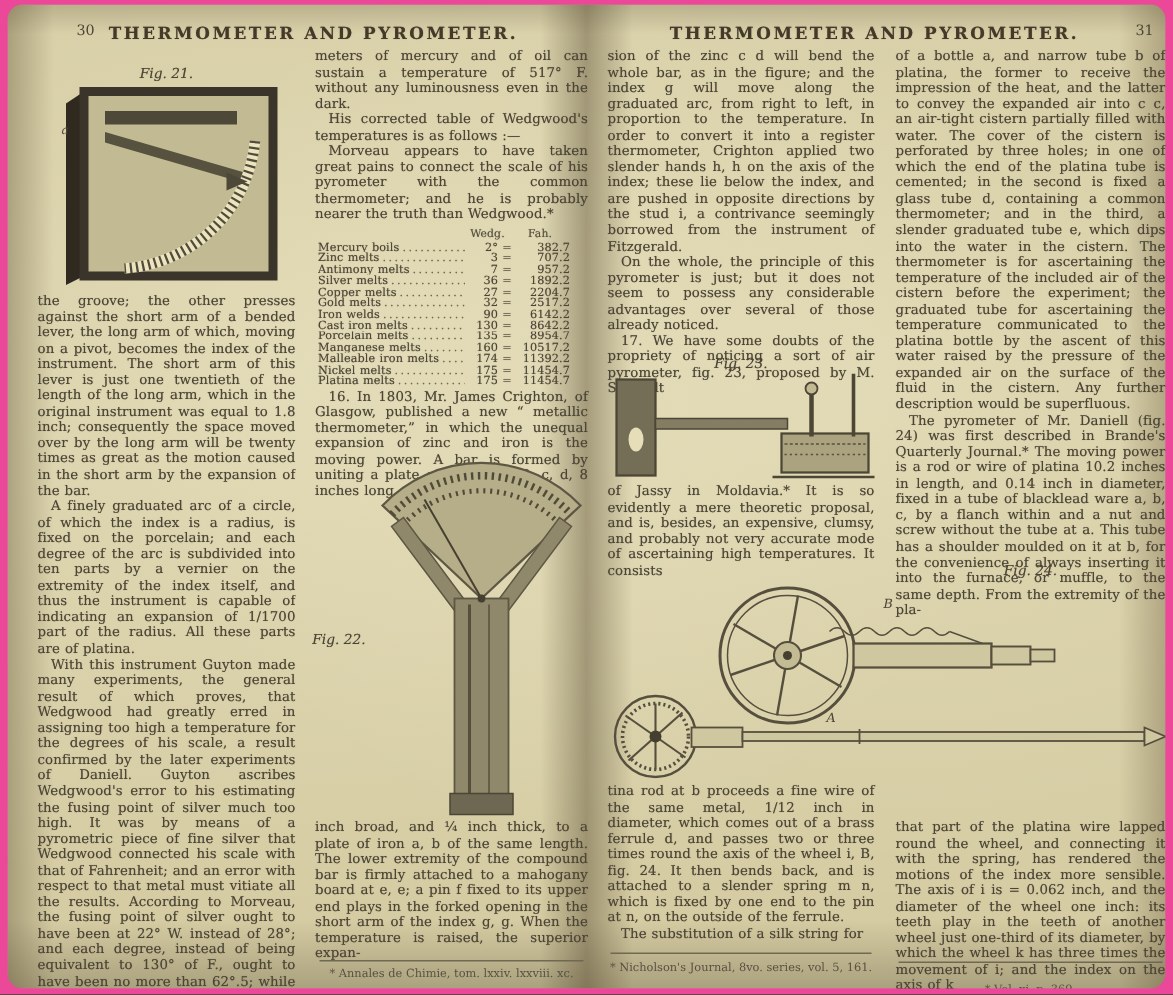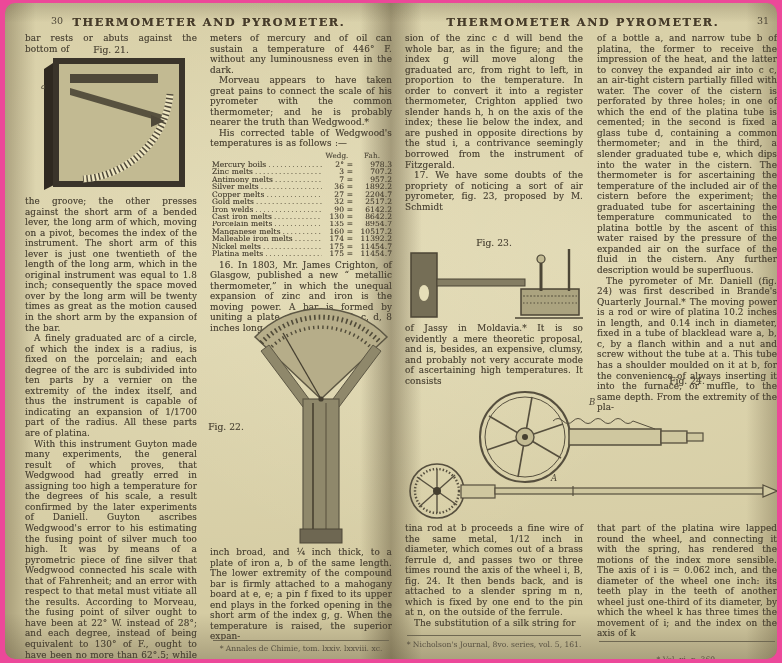--- a/index.html
+++ b/index.html
@@ -13,27 +13,27 @@
       radial-gradient(ellipse at 76% 38%, rgba(255,250,224,.26), rgba(255,250,224,0) 62%),
       #d5cca3;
     color:#4c4536;}
   .col{position:absolute;text-align:justify;font-size:8.9px;line-height:10.55px;
        letter-spacing:.08px;word-spacing:.35px;color:#4c4536;text-shadow:0 0 .55px rgba(74,66,50,.55);}
   .col p{margin:0;}
   .indent{text-indent:9px;}
   .running-head{position:absolute;top:12px;font-weight:bold;font-size:11.2px;letter-spacing:1.7px;
                 color:#453a29;text-align:center;text-shadow:0 0 .6px rgba(69,58,41,.6);}
   .pagenum{position:absolute;top:12px;font-size:9.5px;color:#4c4536;}
-  .figlabel{position:absolute;font-size:9.2px;color:#4c4536;text-align:center;
+  .figlabel{position:absolute;font-style:italic;font-size:9.2px;color:#4c4536;text-align:center;
             text-shadow:0 0 .5px rgba(74,66,50,.5);}
   .footrule{position:absolute;height:1px;background:#6f6852;}
   .footnote{position:absolute;font-size:7.6px;color:#585142;text-align:center;}
   .figure{position:absolute;}
   
-  .wtable{margin:3px 0 2px 2px;font-size:7.5px;line-height:7.5px;color:#4c4536;}
+  .wtable{margin:3px 12px 2px 2px;font-size:7.5px;line-height:7.5px;color:#4c4536;}
   .thead{display:flex;margin-bottom:1.5px;font-size:7.2px;color:#565040;}
   .thead .sp{flex:1;}
   .thead .hw{width:30px;text-align:center;}
   .thead .hf{width:40px;text-align:center;}
   .trow{display:flex;align-items:center;height:7.45px;overflow:hidden;}
   .tname{white-space:nowrap;}
   .tdots{flex:1;overflow:hidden;white-space:nowrap;letter-spacing:1.6px;color:#6f6852;margin:0 2px;}
   .twedg{width:20px;text-align:right;}
   .teq{width:12px;text-align:center;color:#6f6852;}
   .tfah{width:36px;text-align:right;}
@@ -41,23 +41,20 @@
 </style>
 </head>
 <body>
 
 <div class="scan">
   <div class="spread">
 
     <div class="pagenum" style="left:46px;">30</div>
     <div class="running-head" style="left:20px;width:368px;">THERMOMETER AND PYROMETER.</div>
 
-    <div class="col" style="left:20px;top:30px;width:172px;">
-      <p>bar rests or abuts against the bottom of</p>
-    </div>
     <div class="figlabel" style="left:20px;top:41px;width:172px;">Fig. 21.</div>
 
     <svg class="figure" style="left:34px;top:54px;" width="152" height="136" viewBox="0 0 152 136">
       <polygon points="5,12 17,4 17,127 5,133" fill="#2f2920"></polygon>
       <rect x="17" y="4" width="126" height="123" fill="#c2ba92" stroke="#3a342a" stroke-width="6"></rect>
       <rect x="31" y="17" width="88" height="9" fill="#4e4839"></rect>
       <polygon points="31,31 124,58 124,65 31,38" fill="#57513f"></polygon>
       <path d="M131,37 A94,94 0 0 1 44,122" fill="none" stroke="#ece4bf" stroke-width="7"></path>
       <path d="M131,37 A94,94 0 0 1 44,122" fill="none" stroke="#514b3b" stroke-width="7" stroke-dasharray="1.5,2.6"></path>
       <polygon points="112,58 126,64 112,70" fill="#4e4839"></polygon>
@@ -65,36 +62,36 @@
     </svg>
 
     <div class="col" style="left:20px;top:193px;width:172px;height:465px;overflow:hidden;">
       <p>the groove; the other presses against the short arm of a bended lever, the long arm of which, moving on a pivot, becomes the index of the instrument. The short arm of this lever is just one twentieth of the length of the long arm, which in the original instrument was equal to 1.8 inch; consequently the space moved over by the long arm will be twenty times as great as the motion caused in the short arm by the expansion of the bar.</p>
       <p class="indent">A finely graduated arc of a circle, of which the index is a radius, is fixed on the porcelain; and each degree of the arc is subdivided into ten parts by a vernier on the extremity of the index itself, and thus the instrument is capable of indicating an expansion of 1/1700 part of the radius.  All these parts are of platina.</p>
       <p class="indent">With this instrument Guyton made many experiments, the general result of which proves, that Wedgwood had greatly erred in assigning too high a temperature for the degrees of his scale, a result confirmed by the later experiments of Daniell.  Guyton ascribes Wedgwood's error to his estimating the fusing point of silver much too high. It was by means of a pyrometric piece of fine silver that Wedgwood connected his scale with that of Fahrenheit; and an error with respect to that metal must vitiate all the results.  According to Morveau, the fusing point of silver ought to have been at 22° W. instead of 28°; and each degree, instead of being equivalent to 130° of F., ought to have been no more than 62°.5; while the commencement of his scale should have been at 517° F., instead of at 1077°.5.</p>
 
     </div>
 
     <div class="col" style="left:205px;top:30px;width:182px;">
-      <p>meters of mercury and of oil can sustain a temperature of 446° F. without any luminousness even in the dark.</p>
+      <p>meters of mercury and of oil can sustain a temperature of 517° F. without any luminousness even in the dark.</p>
+      <p class="indent">His corrected table of Wedgwood's temperatures is as follows :—</p>
       <p class="indent">Morveau appears to have taken great pains to connect the scale of his pyrometer with the common thermometer; and he is probably nearer the truth than Wedgwood.*</p>
-      <p class="indent">His corrected table of Wedgwood's temperatures is as follows :—</p>
       <div class="wtable">
         <div class="thead">
           <span class="sp"></span>
           <span class="hw">Wedg.</span>
           <span class="hf">Fah.</span>
         </div>
         <div>
             <div class="trow">
               <span class="tname">Mercury boils</span>
               <span class="tdots">..................................................</span>
               <span class="twedg">2°</span>
               <span class="teq">=</span>
-              <span class="tfah">978.3</span>
+              <span class="tfah">382.7</span>
             </div>
             <div class="trow">
               <span class="tname">Zinc melts</span>
               <span class="tdots">..................................................</span>
               <span class="twedg">3</span>
               <span class="teq">=</span>
               <span class="tfah">707.2</span>
             </div>
             <div class="trow">
               <span class="tname">Antimony melts</span>
@@ -198,20 +195,21 @@
       <p>inch broad, and ¼ inch thick, to a plate of iron a, b of the same length.  The lower extremity of the compound bar is firmly attached to a mahogany board at e, e; a pin f fixed to its upper end plays in the forked opening in the short arm of the index g, g.  When the temperature is raised, the superior expan-</p>
     </div>
     <div class="footrule" style="left:208px;top:637px;width:176px;"></div>
     <div class="footnote" style="left:205px;top:641px;width:182px;">* Annales de Chimie, tom. lxxiv. lxxviii. xc.</div>
 
     <div class="running-head" style="left:398px;width:360px;">THERMOMETER AND PYROMETER.</div>
     <div class="pagenum" style="left:752px;">31</div>
 
     <div class="col" style="left:400px;top:30px;width:178px;">
       <p>sion of the zinc c d will bend the whole bar, as in the figure; and the index g will move along the graduated arc, from right to left, in proportion to the temperature.  In order to convert it into a register thermometer, Crighton applied two slender hands h, h on the axis of the index; these lie below the index, and are pushed in opposite directions by the stud i, a contrivance seemingly borrowed from the instrument of Fitzgerald.</p>
+      <p class="indent">On the whole, the principle of this pyrometer is just; but it does not seem to possess any considerable advantages over several of those already noticed.</p>
       <p class="indent">17. We have some doubts of the propriety of noticing a sort of air pyrometer, fig. 23, proposed by M. Schmidt</p>
     </div>
 
     <div class="figlabel" style="left:400px;top:234px;width:178px;">Fig. 23.</div>
 
     <svg class="figure" style="left:398px;top:246px;" width="182" height="72" viewBox="0 0 182 72">
       <rect x="8" y="4" width="26" height="64" fill="#756e56" stroke="#4c4636" stroke-width="1.5"></rect>
       <ellipse cx="21" cy="44" rx="5" ry="8" fill="#e6deb8"></ellipse>
       <rect x="34" y="30" width="88" height="7" fill="#847d63" stroke="#4c4636" stroke-width="1"></rect>
       <rect x="118" y="40" width="58" height="26" fill="#aba37f" stroke="#4c4636" stroke-width="1.5"></rect>
@@ -270,20 +268,20 @@
       <p class="indent">The substitution of a silk string for</p>
     </div>
     <div class="footrule" style="left:402px;top:632px;width:174px;"></div>
     <div class="footnote" style="left:398px;top:637px;width:182px;">* Nicholson's Journal, 8vo. series, vol. 5, 161.</div>
 
     <div class="col" style="left:592px;top:30px;width:180px;">
       <p>of a bottle a, and narrow tube b of platina, the former to receive the impression of the heat, and the latter to convey the expanded air into c c, an air-tight cistern partially filled with water.  The cover of the cistern is perforated by three holes; in one of which the end of the platina tube is cemented; in the second is fixed a glass tube d, containing a common thermometer; and in the third, a slender graduated tube e, which dips into the water in the cistern. The thermometer is for ascertaining the temperature of the included air of the cistern before the experiment; the graduated tube for ascertaining the temperature communicated to the platina bottle by the ascent of this water raised by the pressure of the expanded air on the surface of the fluid in the cistern.  Any further description would be superfluous.</p>
       <p class="indent">The pyrometer of Mr. Daniell (fig. 24) was first described in Brande's Quarterly Journal.*  The moving power is a rod or wire of platina 10.2 inches in length, and 0.14 inch in diameter, fixed in a tube of blacklead ware a, b, c, by a flanch within and a nut and screw without the tube at a.  This tube has a shoulder moulded on it at b, for the convenience of always inserting it into the furnace, or muffle, to the same depth.  From the extremity of the pla-</p>
     </div>
 
-    <div class="col" style="left:592px;top:520px;width:180px;">
+    <div class="col" style="left:592px;top:544px;width:180px;">
       <p>that part of the platina wire lapped round the wheel, and connecting it with the spring, has rendered the motions of the index more sensible.  The axis of i is = 0.062 inch, and the diameter of the wheel one inch: its teeth play in the teeth of another wheel just one-third of its diameter, by which the wheel k has three times the movement of i; and the index on the axis of k</p>
     </div>
     <div class="footrule" style="left:594px;top:638px;width:176px;"></div>
     <div class="footnote" style="left:592px;top:652px;width:180px;">* Vol. xi. p. 369.</div>
 
   </div>
 </div>
 
 </body></html>

